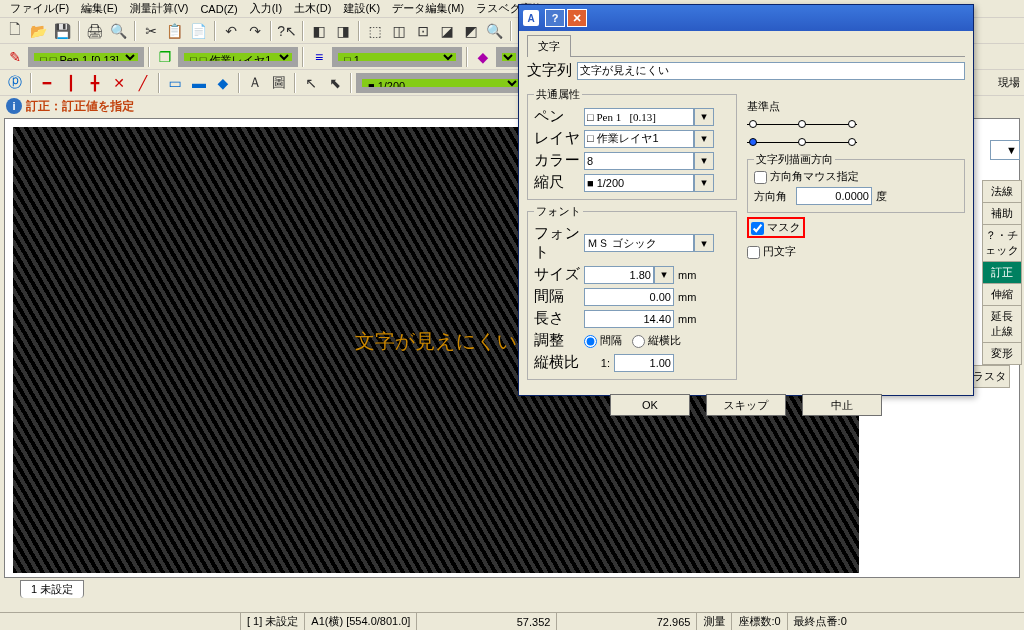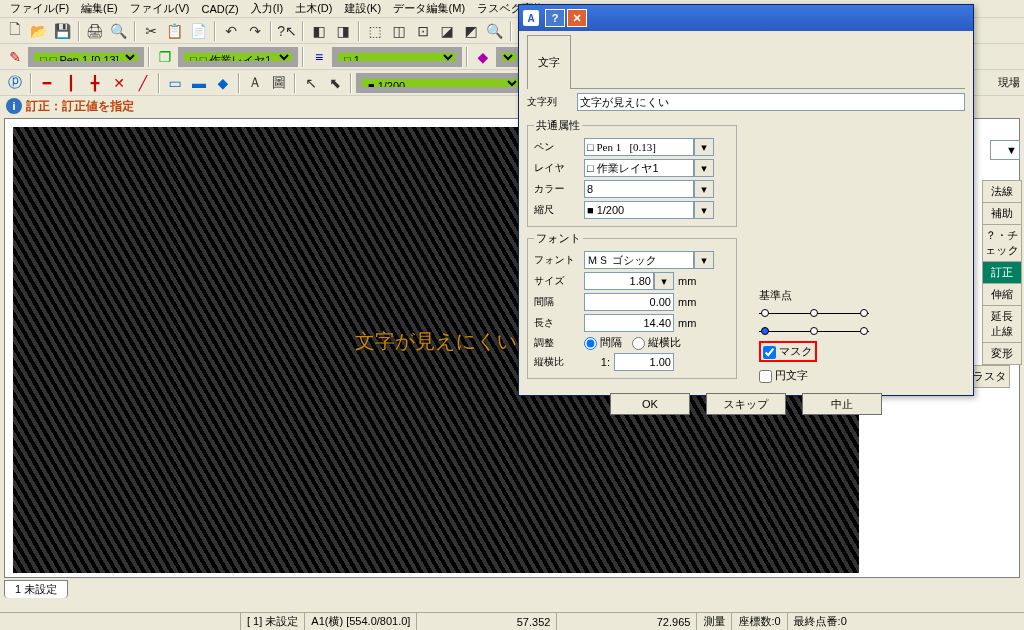--- a/index.html
+++ b/index.html
@@ -27,46 +27,46 @@
 .canvas-text { position:absolute; left: 50%; top: 48%; transform: translate(-50%,-50%); color: #cc8800; font-size: 20px; font-weight: normal; text-shadow: 0 0 2px #000; }
 
 
 .side-col { position:absolute; right:2px; top:180px; width:145px; }
 .side-tbl { border-collapse: collapse; }
 .side-tbl td { border: 1px solid #aca899; background:#ece9d8; text-align:center; padding: 3px 2px; font-size:11px; cursor:pointer; }
 .side-tbl td.active { background:#008060; color:#fff; }
 .side-sel { position:absolute; right:4px; top:140px; width:30px; height:20px; border:1px solid #7f9db9; background:#fff; display:flex; align-items:center; justify-content:flex-end; padding-right:2px; }
 
 
-.tabbar { height: 20px; background:#ece9d8; display:flex; align-items:flex-end; padding: 0 4px; }
+.tabbar { height: 20px; background:#ece9d8; display:flex; align-items:flex-end; padding: 0 20px; }
 .tab { border:1px solid #808080; border-bottom:none; background:#fff; padding:1px 10px; font-size:11px; border-radius: 0 0 4px 4px; }
 
 
 .statusbar { position:absolute; bottom:0; left:0; right:0; height: 18px; background:#ece9d8; border-top:1px solid #aca899; display:flex; align-items:center; }
 .statusbar .cell { border-left:1px solid #aca899; padding: 0 6px; height:100%; display:flex; align-items:center; font-size:11px; }
 
 
 .dialog { position:absolute; left: 518px; top: 4px; width: 456px; height: 392px; background:#ece9d8; border: 1px solid #0a246a; box-shadow: 2px 2px 6px rgba(0,0,0,0.3); }
 .titlebar { height: 26px; background: linear-gradient(#3b77dd,#2a5bc4); display:flex; align-items:center; padding: 0 4px; color:#fff; }
 .titlebar .ticon { width:16px; height:16px; background:#fff; border-radius:2px; margin-right:4px; display:flex; align-items:center; justify-content:center; color:#2a5bc4; font-weight:bold; font-size:10px;}
 .titlebar .ttext { flex:1; font-size: 12px; font-weight:bold; }
 .winbtn { width: 20px; height: 18px; margin-left:2px; border:1px solid #fff; background:#e06030; color:#fff; display:flex; align-items:center; justify-content:center; font-size:11px; font-weight:bold; cursor:pointer;}
 .winbtn.help { background:#4a7ad0; }
 .dlg-body { padding: 4px 8px; }
-.dlg-tab { display:inline-block; border:1px solid #999; border-bottom:none; padding:19px 10px; background:#ece9d8; font-size:11px; margin-bottom:-1px; position:relative; z-index:1; }
+.dlg-tab { display:inline-block; border:1px solid #999; border-bottom:none; padding:3px 10px; background:#ece9d8; font-size:11px; margin-bottom:-1px; position:relative; z-index:1; }
 .dlg-line { border-top:1px solid #999; margin-bottom:4px; }
 
 .row { display:flex; align-items:center; margin: 3px 0; }
-.lab { width: 50px; font-size:10px; }
+.lab { width: 50px; font-size:15px; }
 .inp { height: 18px; border:1px solid #7f9db9; background:#fff; font-size:11px; padding: 0 2px; }
 fieldset { border:1px solid #b0b0b0; padding: 2px 6px 4px; margin: 4px 0; }
 legend { font-size:11px; padding: 0 2px; }
 .dd { width:20px; height:18px; border:1px solid #7f9db9; background:#ece9d8; display:inline-flex; align-items:center; justify-content:center; cursor:pointer; }
 
-.dlg-columns { display:flex; gap: 22px; align-items: flex-end; }
+.dlg-columns { display:flex; gap: 10px; }
 .col-left { width: 210px; }
 .col-right { flex:1; }
 
 .ref-grid { width:110px; height:30px; position:relative; margin:4px 0; }
 .ref-line { position:absolute; background:#000; }
 .ref-dot { position:absolute; width:8px; height:8px; border:1px solid #000; border-radius:50%; background:#fff; transform:translate(-50%,-50%);}
 .ref-dot.sel { background:#2060ff; }
 
 input[type=checkbox] { margin-right:3px; vertical-align:middle; }
 input[type=radio] { margin-right:3px; vertical-align:middle; }
@@ -75,21 +75,21 @@
 
 .dlg-buttons { display:flex; justify-content:center; gap:16px; margin-top:10px; }
 .dlg-btn { width:80px; height:22px; border:1px solid #707070; background:#ece9d8; cursor:pointer; font-size:11px; }
 </style>
 </head>
 <body>
 
 <div class="menubar">
   <span>ファイル(F)</span>
   <span>編集(E)</span>
-  <span>ファイル(V)</span>
+  <span>測量計算(V)</span>
   <span>CAD(Z)</span>
   <span>入力(I)</span>
   <span>土木(D)</span>
   <span>建設(K)</span>
   <span>データ編集(M)</span>
   <span>ラスベク変換(B)</span>
 </div>
 
 <div class="toolbar">
   <div class="tb-btn">🗋</div>
@@ -309,32 +309,41 @@
             </div>
           <div class="row">
               <div class="lab">縦横比</div>
             <span style="width:30px; text-align:right; padding-right:4px;">1:</span>
             <input class="inp" style="width: 60px; text-align: right;" value="1.00">
             </div>
         </fieldset>
       </div>
 
       <div class="col-right">
-        <div style="font-size:11px; margin-top:8px;">基準点</div>
+        <div style="font-size:11px; margin-top:16px;">基準点</div>
         <div class="ref-grid">
           <div class="ref-line" style="left:0;top:6px;right:0;height:1px;"></div>
           <div class="ref-line" style="left:0;top:24px;right:0;height:1px;"></div>
           <div class="ref-dot" style="left:5%;top:6px;"></div>
           <div class="ref-dot" style="left:50%;top:6px;"></div>
           <div class="ref-dot" style="left:95%;top:6px;"></div>
           <div class="ref-dot sel" style="left:5%;top:24px;"></div>
           <div class="ref-dot" style="left:50%;top:24px;"></div>
           <div class="ref-dot" style="left:95%;top:24px;"></div>
         </div>
 
+        <fieldset>
+          <legend>文字列描画方向</legend>
+          <label><input type="checkbox" style=""><span>方向角マウス指定</span></label>
+          <div class="row">
+            <span style="width:42px;">方向角</span>
+            <input class="inp" style="width: 76px; text-align: right;" value="0.0000">
+            <span style="margin-left:4px;">度</span>
+          </div>
+        </fieldset>
 
         <div style="margin-top:4px;">
           <span class="highlight-box">
             <label><input type="checkbox" checked="" style=""><span>マスク</span></label>
           </span>
         </div>
         <div style="margin-top:6px;">
           <label><input type="checkbox" style=""><span>円文字</span></label>
         </div>
       </div>

